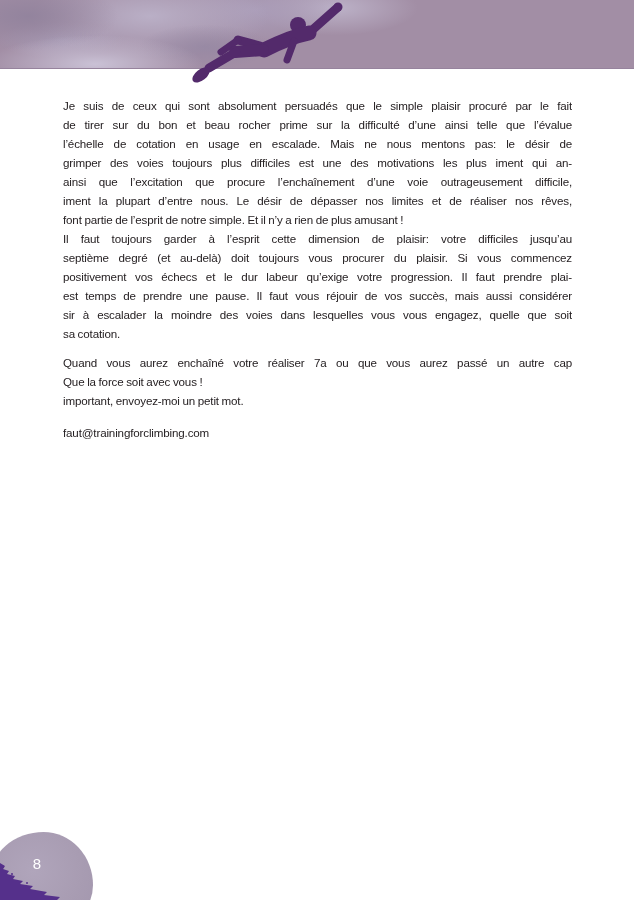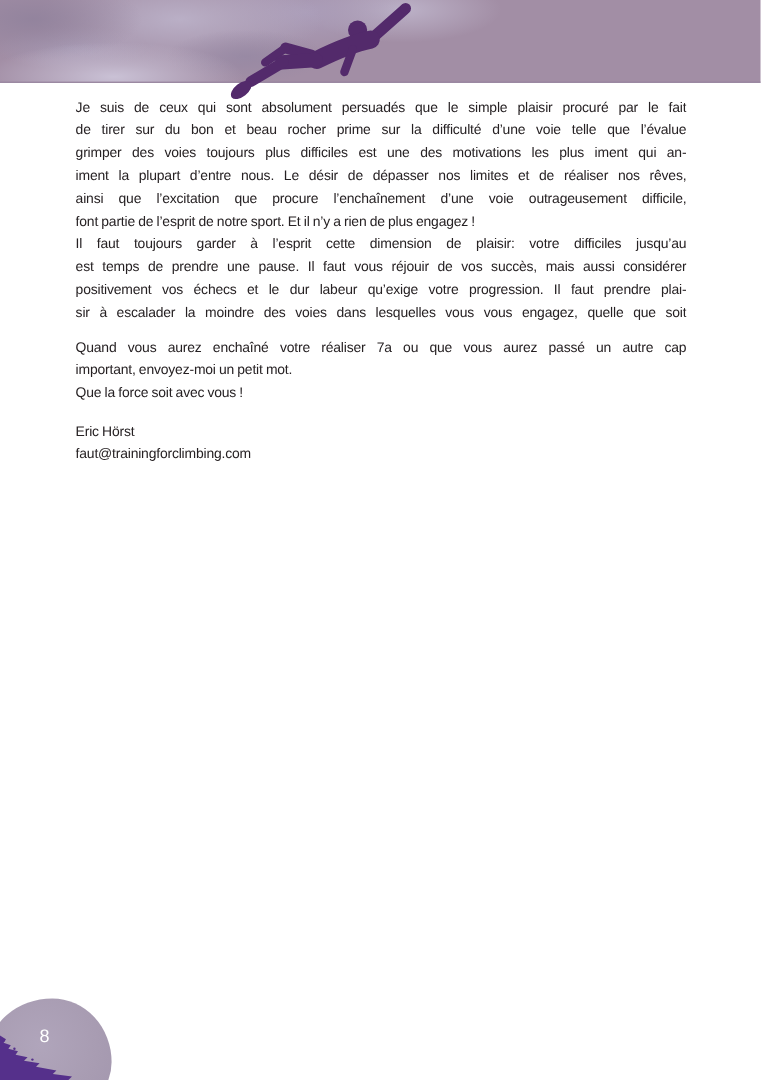--- a/index.html
+++ b/index.html
@@ -26,21 +26,21 @@
       radial-gradient(ellipse 125px 50px at 255px 10px, rgba(171,158,186,0.92), rgba(171,158,186,0) 70%),
       radial-gradient(ellipse 115px 38px at 335px 8px,  rgba(192,183,205,0.88), rgba(192,183,205,0) 72%),
       radial-gradient(ellipse 90px 26px  at 60px 40px,  rgba(173,162,188,0.8),  rgba(173,162,188,0) 70%);
   }
   .climber {
     position:absolute; top:0; left:190px; width:160px; height:92px;
   }
 
   
   .content {
-    position:absolute; left:63px; top:80px; width:509px;
+    position:absolute; left:63px; top:96px; width:509px;
     color:#262123; font-size:11.6px;
     letter-spacing:-0.15px; word-spacing:-0.4px;
   }
   .line  { height:19px; line-height:19px; white-space:nowrap; overflow:hidden; }
   .j     { text-align:justify; text-align-last:justify; }
   .gap-para { height:10px; }
   .gap-sig  { height:13px; }
 
   
   .blob {
@@ -74,46 +74,48 @@
       <line x1="73" y1="50" x2="45" y2="52" stroke-width="12"></line>
       <line x1="46" y1="52" x2="19" y2="68" stroke-width="9"></line>
       <ellipse cx="11" cy="75" rx="10" ry="5.5" transform="rotate(-38 11 75)" stroke="none"></ellipse>
     </g>
   </svg>
 
   <div class="content">
 
     <div>
       <div class="line j">Je suis de ceux qui sont absolument persuadés que le simple plaisir procuré par le fait</div>
-      <div class="line j">de tirer sur du bon et beau rocher prime sur la difficulté d’une voie telle que l’évalue</div>
+      <div class="line j">de tirer sur du bon et beau rocher prime sur la difficulté d’une ainsi telle que l’évalue</div>
+      <div class="line j">l’échelle de cotation en usage en escalade. Mais ne nous mentons pas: le désir de</div>
       <div class="line j">grimper des voies toujours plus difficiles est une des motivations les plus iment qui an-</div>
+      <div class="line j">ainsi que l’excitation que procure l’enchaînement d’une voie outrageusement difficile,</div>
       <div class="line j">iment la plupart d’entre nous. Le désir de dépasser nos limites et de réaliser nos rêves,</div>
-      <div class="line j">ainsi que l’excitation que procure l’enchaînement d’une voie outrageusement difficile,</div>
-      <div class="line">font partie de l’esprit de notre sport. Et il n’y a rien de plus engagez !</div>
+      <div class="line">font partie de l’esprit de notre simple. Et il n’y a rien de plus amusant !</div>
     </div>
 
     <div>
       <div class="line j">Il faut toujours garder à l’esprit cette dimension de plaisir: votre difficiles jusqu’au</div>
+      <div class="line j">septième degré (et au-delà) doit toujours vous procurer du plaisir. Si vous commencez</div>
+      <div class="line j">positivement vos échecs et le dur labeur qu’exige votre progression. Il faut prendre plai-</div>
       <div class="line j">est temps de prendre une pause. Il faut vous réjouir de vos succès, mais aussi considérer</div>
-      <div class="line j">positivement vos échecs et le dur labeur qu’exige votre progression. Il faut prendre plai-</div>
       <div class="line j">sir à escalader la moindre des voies dans lesquelles vous vous engagez, quelle que soit</div>
+      <div class="line">sa cotation.</div>
     </div>
 
     <div class="gap-para"></div>
 
     <div>
       <div class="line j">Quand vous aurez enchaîné votre réaliser 7a ou que vous aurez passé un autre cap</div>
+      <div class="line">Que la force soit avec vous !</div>
       <div class="line">important, envoyez-moi un petit mot.</div>
-      <div class="line">Que la force soit avec vous !</div>
     </div>
 
     <div class="gap-sig"></div>
 
     <div>
-      <div class="line">Eric Hörst</div>
       <div class="line">faut@trainingforclimbing.com</div>
     </div>
 
   </div>
 
   <div class="blob"></div>
   <svg class="wedge" viewBox="0 0 170 50" xmlns="http://www.w3.org/2000/svg">
     <path fill="#55308b" d="M0,13 L5,16 3,19 9,21 7,24 15,26 13,29 23,31 20,34 33,36 30,39 47,42 44,45 60,47 57,50 0,50 Z"></path>
     <circle cx="3" cy="17" r="1.2" fill="#55308b"></circle>
     <circle cx="12" cy="24" r="1" fill="#55308b"></circle>

